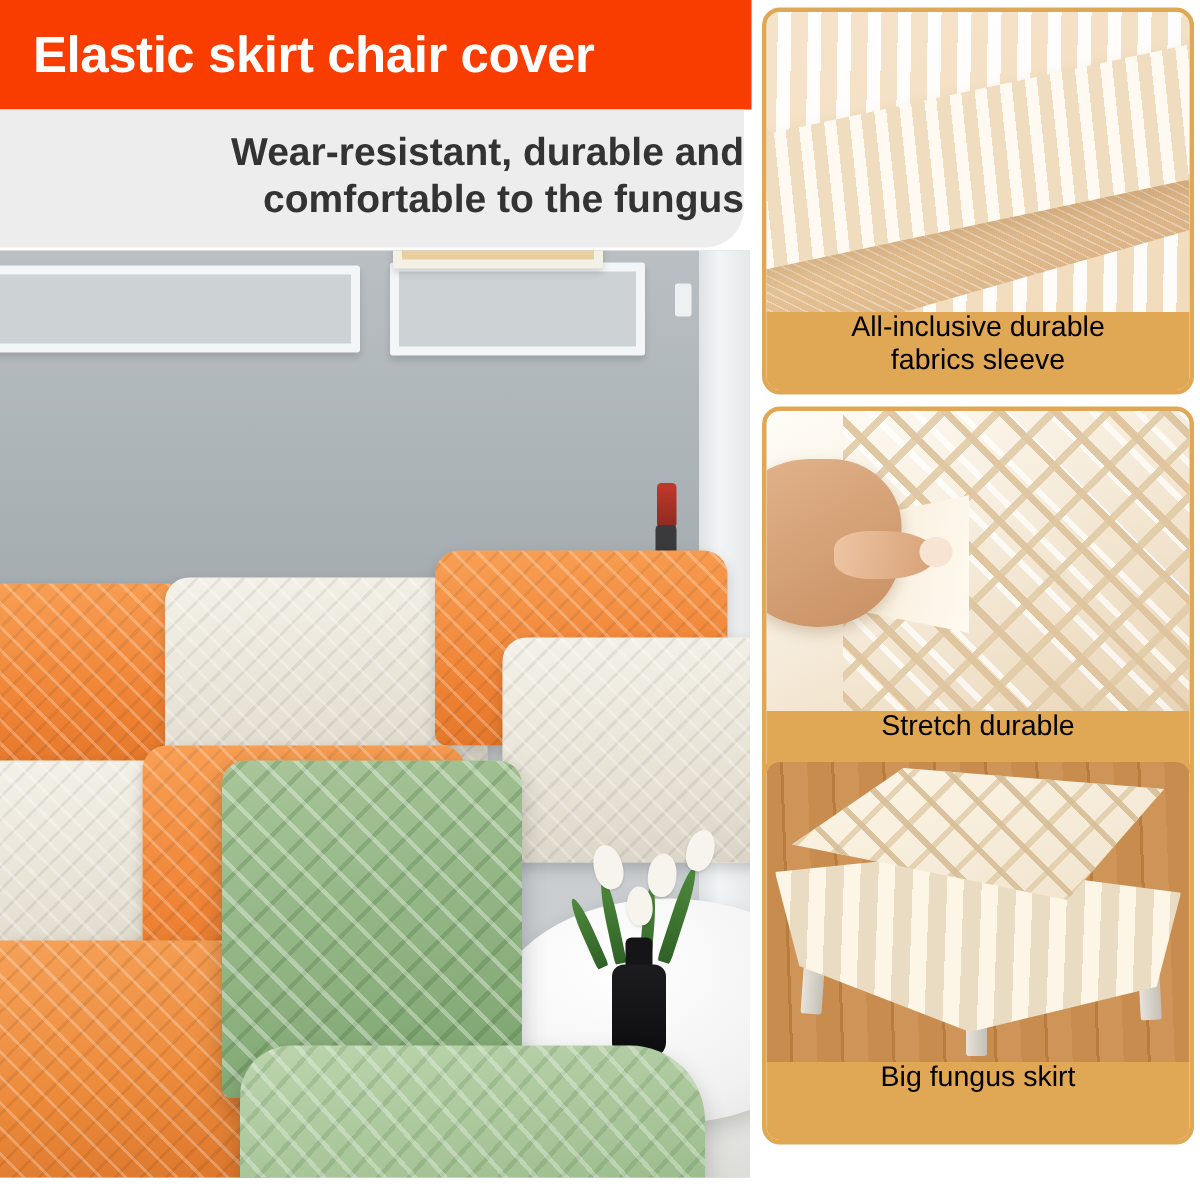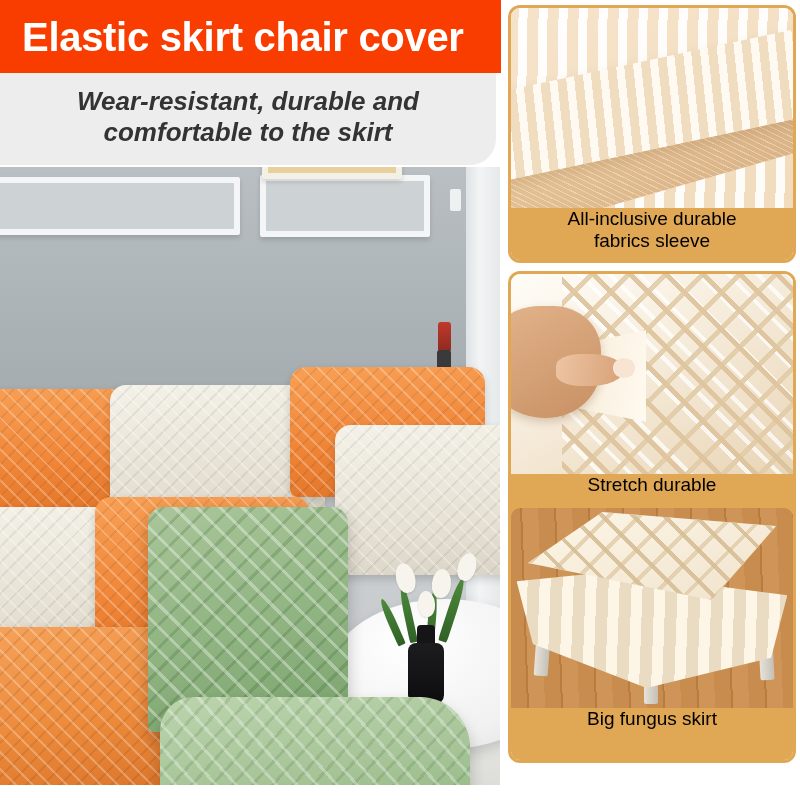--- a/index.html
+++ b/index.html
@@ -14,29 +14,29 @@
   
   .poster { position:absolute; inset:0; background:#ffffff; }
 
   
   .header-bar {
     position:absolute; left:0; top:0; width:501px; height:73px;
     background:var(--accent,#f93d00);
     display:flex; align-items:center;
   }
   .header-title {
-    color:#ffffff; font-size:40px; font-weight:bold;
+    color:#ffffff; font-size:34px; font-weight:bold;
     letter-spacing:-0.3px; padding-left:22px; white-space:nowrap;
     line-height:1;
   }
   .subheader-bar {
     position:absolute; left:0; top:73px; width:496px; height:92px;
     background:#ededed; border-bottom-right-radius:26px;
-    display:flex; flex-direction:column; align-items:center;
-    justify-content:center; padding-bottom:4px;font-style:italic;
+    display:flex; flex-direction:column; align-items:flex-end;
+    justify-content:center; padding-bottom:4px;
   }
   .subheader-line {
     color:#333333; font-size:26px; font-weight:bold;
     line-height:1.18; text-align:center; white-space:nowrap;
   }
 
   
   .hero {
     position:absolute; left:0; top:167px; width:500px; height:618px;
     overflow:hidden; background:#c9cdd0;
@@ -295,21 +295,21 @@
 <body>
 
 <div class="poster">
 
   <div class="header-bar">
     <div class="header-title">Elastic skirt chair cover</div>
   </div>
 
   <div class="subheader-bar">
     <div class="subheader-line">Wear-resistant, durable and</div>
-    <div class="subheader-line">comfortable to the skirt</div>
+    <div class="subheader-line">comfortable to the fungus</div>
   </div>
 
   <div class="hero">
     <div class="hero-scene">
 
       <div class="wall"></div>
       <div class="wall-right"></div>
       <div class="frame f1"></div>
       <div class="frame f2"></div>
       <div class="frame f3"></div>

